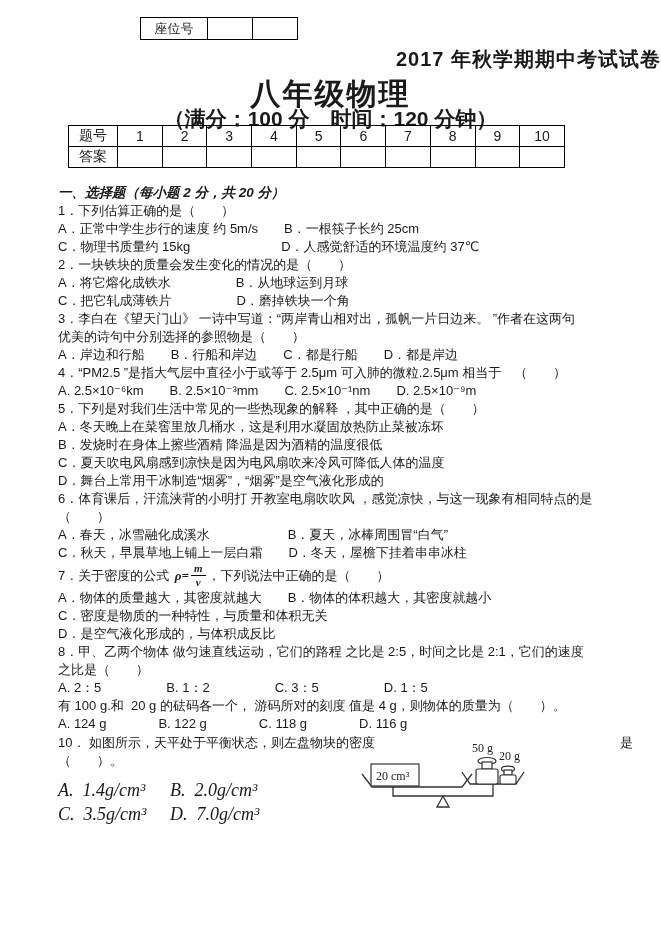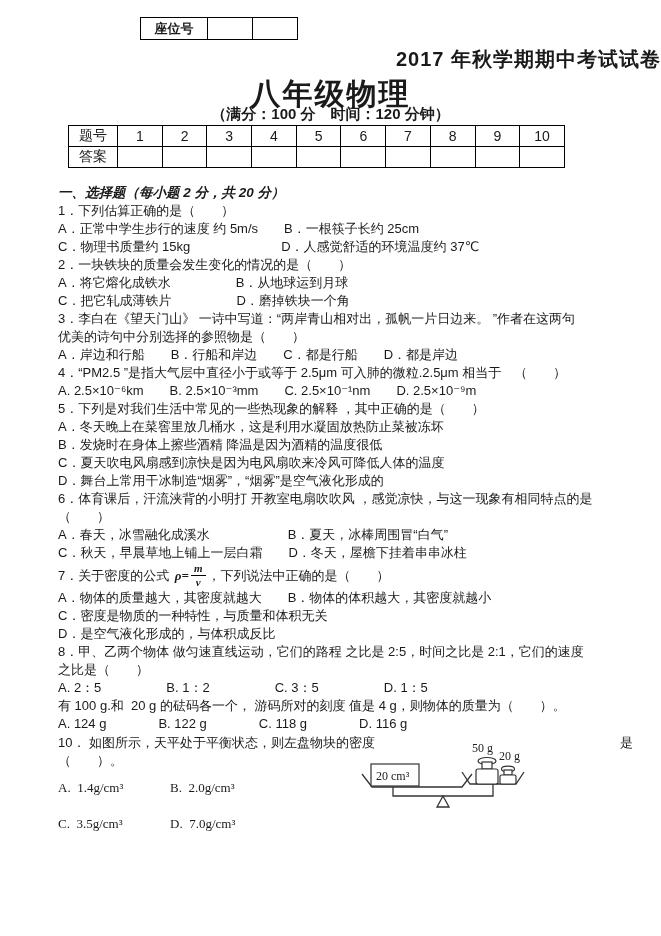--- a/index.html
+++ b/index.html
@@ -4,30 +4,30 @@
 <style>
   html,body{margin:0;padding:0;background:#888;}
   .page{
     position:relative;width:661px;height:936px;background:#ffffff;
     font-family:"Liberation Sans","DejaVu Sans",sans-serif;color:#1a1a1a;
     overflow:hidden;margin:0 auto;
   }
   
   .seat-table{position:absolute;left:140px;top:17px;border-collapse:collapse;}
   .seat-table td{border:1.5px solid #000;height:21px;text-align:center;
-    font-size:13px;padding:0 4px;font-weight:bold;}
+    font-size:13px;padding:0 4px;}
   .seat-table td:first-child{width:58px;}
   .seat-table td:nth-child(2),.seat-table td:nth-child(3){width:36px;}
   
   .title1{position:absolute;top:46px;left:0;width:100%;text-align:right;
     font-weight:bold;font-size:20px;letter-spacing:1px;}
   .title2{position:absolute;top:74px;left:0;width:100%;text-align:center;
     font-weight:bold;font-size:30px;letter-spacing:2px;}
   .title3{position:absolute;top:105px;left:0;width:100%;text-align:center;
-    font-weight:bold;font-size:15px;}
+    font-weight:bold;font-size:21px;}
   
   .answer-table{position:absolute;left:68px;top:125px;width:497px;
     border-collapse:collapse;table-layout:fixed;}
   .answer-table td{border:1.2px solid #000;height:20px;text-align:center;
     font-size:14px;padding:0;}
   .answer-table col.c0{width:49px;}
   
   .body{position:absolute;left:58px;top:184px;width:556px;font-size:13px;}
   .section-heading{font-weight:bold;font-size:13.5px;line-height:18px;
     white-space:pre-wrap;font-style:italic;}
@@ -37,22 +37,22 @@
   .math{display:inline-flex;align-items:center;font-weight:bold;
     font-style:italic;font-family:"Liberation Serif",serif;margin:0 2px;}
   .frac{display:inline-flex;flex-direction:column;align-items:center;
     vertical-align:middle;line-height:1;font-size:11px;margin-left:2px;}
   .frac .num{border-bottom:1.2px solid #000;padding:0 3px 1px;}
   .frac .den{padding-top:1px;}
   
   .q10{position:relative;height:112px;margin-top:1px;}
   .q10-tail{position:absolute;left:562px;top:0;line-height:18px;}
   .q10-options{margin-top:10px;display:grid;grid-template-columns:112px 112px;
-    row-gap:20px;font-family:"Liberation Serif",serif;
-    font-size:13px;}
+    row-gap:3px;font-family:"Liberation Serif",serif;font-style:italic;
+    font-size:18px;}
   .q10-opt{white-space:pre;}
   .balance-figure{position:absolute;left:300px;top:2px;}
   .balance-figure text{font-family:"Liberation Serif",serif;font-size:12px;
     fill:#222;font-style:normal;}
   .balance-figure .shape{stroke:#333;fill:none;stroke-width:1.3;}
   .balance-figure .fillshape{stroke:#333;fill:#fff;stroke-width:1.2;}
 </style>
 </head>
 <body>
 

